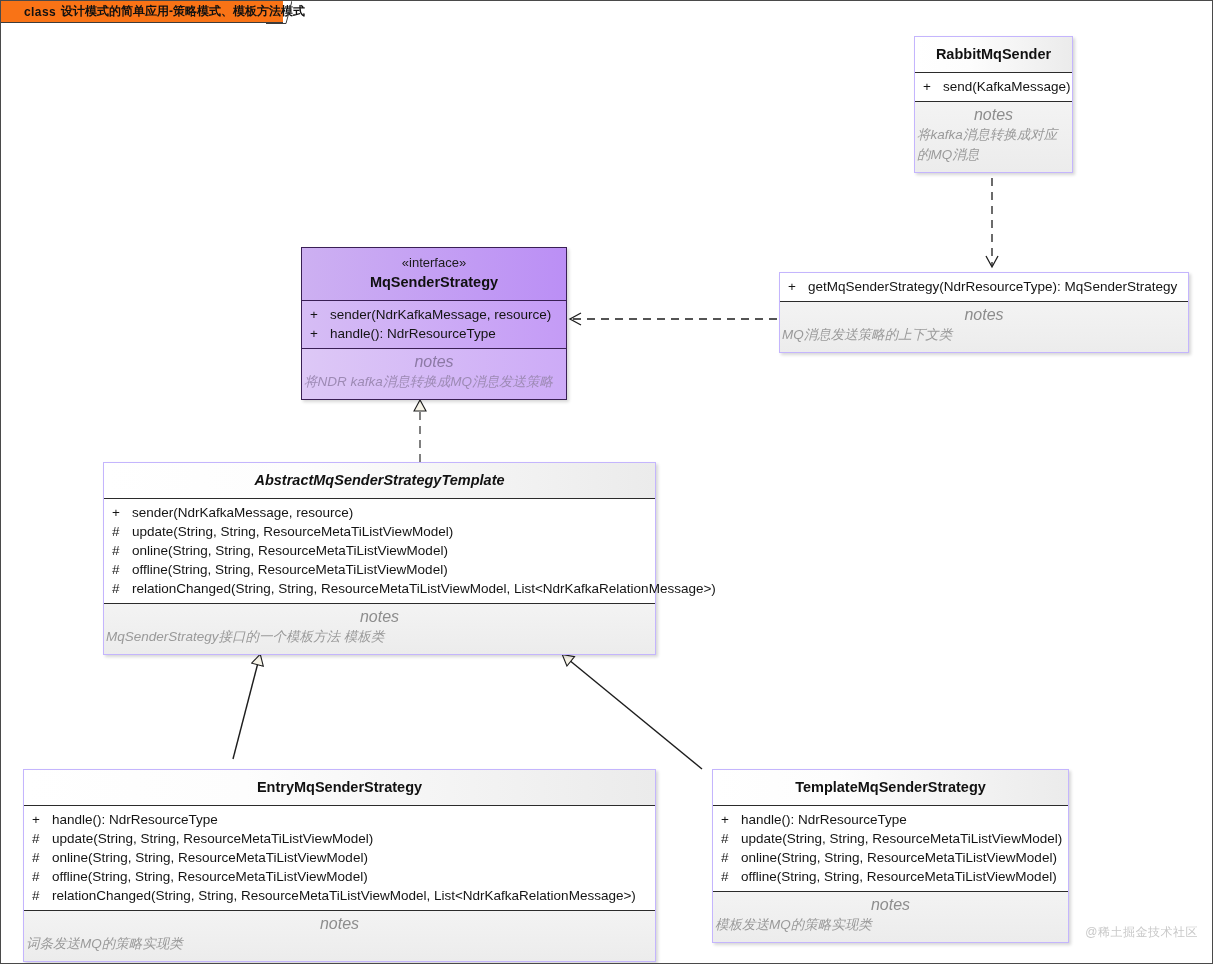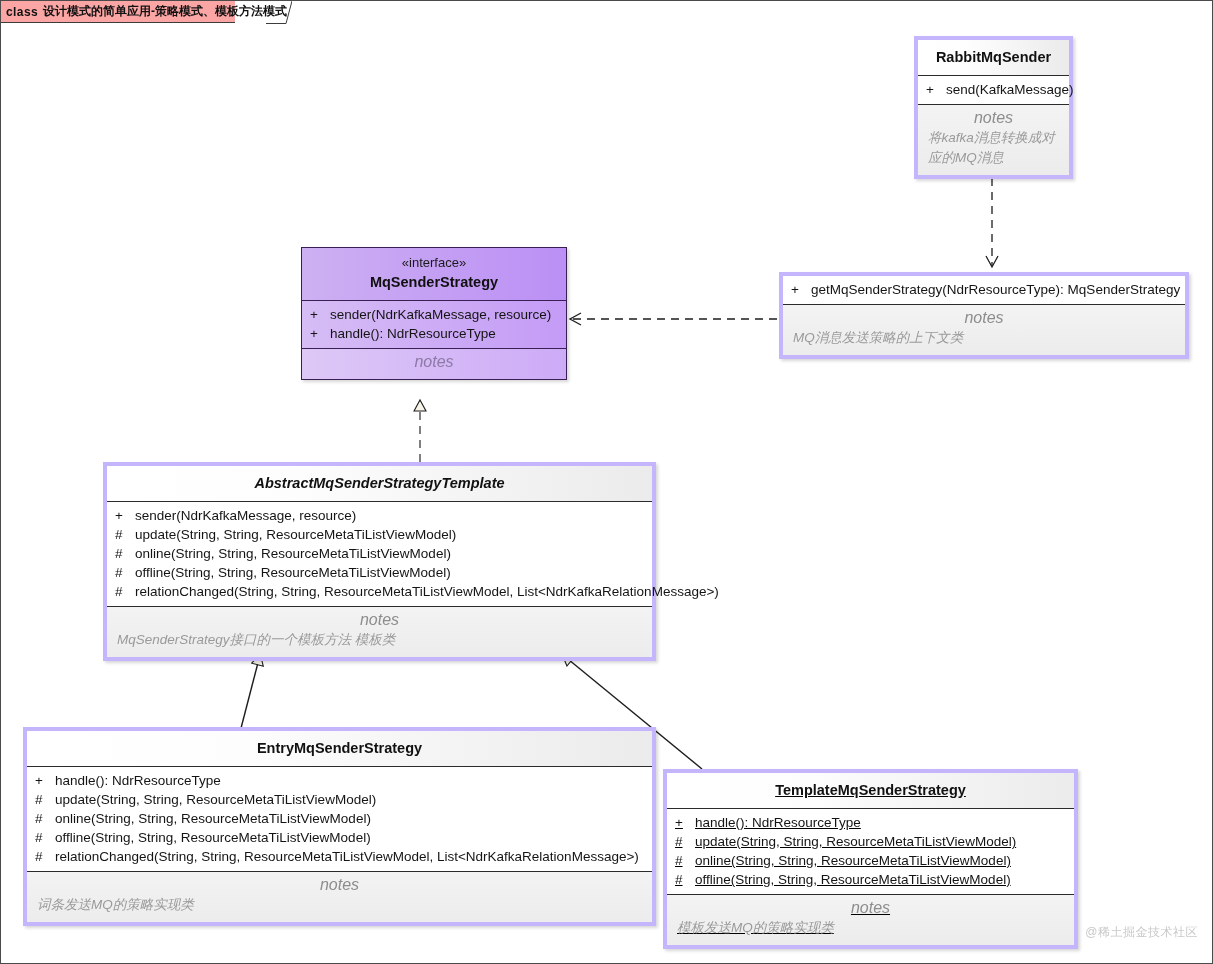--- a/index.html
+++ b/index.html
@@ -15,45 +15,45 @@
     background: #ffffff;
     border: 1px solid #4a4a4a;
     overflow: hidden;
   }
 
   
   #frame-tab {
     position: absolute;
     left: 0; top: 0;
     height: 22px;
-    width: 234px;
+    width: 282px;
     border-right: 0;
     border-bottom: 1px solid #3c3c3c;
-    background: #fca5a5;
+    background: #f97316;
     display: flex;
     align-items: center;
-    padding-left: 5px;
+    padding-left: 23px;
     font-size: 12px;
     color: #111;
     white-space: nowrap;
   }
   #frame-tab .kw { font-weight: 700; letter-spacing: .4px; margin-right: 5px; }
   #frame-tab .ttl { font-weight: 700; }
   #frame-tab-corner {
     position: absolute;
     left: 265px; top: 0;
     width: 26px; height: 23px;
     overflow: hidden;
   }
   #frame-tab-corner svg { display:block; }
 
   
   .clsbox {
     position: absolute;
-    border: 4px solid #c4b5fd;
+    border: 1px solid #c4b5fd;
     background: #fff;
     box-shadow: 2px 2px 3px rgba(0,0,0,0.16);
   }
   .clsbox .hdr {
     text-align: center;
     font-weight: 700;
     color: #111;
     background: linear-gradient(to right, #ffffff 0%, #fdfdfd 35%, #ebebeb 100%);
     border-bottom: 1px solid #2b2b2b;
     padding: 7px 6px 8px 6px;
@@ -100,21 +100,21 @@
     font-style: italic;
     font-size: 16px;
     color: #8d8d8d;
     line-height: 20px;
   }
   .clsbox .notes .ntext {
     font-style: italic;
     font-size: 13.5px;
     color: #9a9a9a;
     line-height: 20px;
-    padding-left: 10px;
+    padding-left: 2px;
   }
 
   
   .clsbox.iface { border: 1px solid #3a1f55; }
   .clsbox.iface .hdr {
     background: linear-gradient(to right, #cdb0f2 0%, #bb8ff5 100%);
     border-bottom: 1px solid #3a1f55;
     color: #101010;
   }
   .clsbox.iface .ops {
@@ -213,20 +213,21 @@
         <span class="vis">+</span>
         <span>sender(NdrKafkaMessage, resource)</span>
       </div>
       <div class="op">
         <span class="vis">+</span>
         <span>handle(): NdrResourceType</span>
       </div>
     </div>
     <div class="notes">
       <div class="nlabel">notes</div>
+      <div class="ntext">将NDR kafka消息转换成MQ消息发送策略</div>
     </div>
   </div>
 
   <div class="clsbox" style="left:778px; top:271px; width:410px;">
     <div class="ops">
       <div class="op">
         <span class="vis">+</span>
         <span>getMqSenderStrategy(NdrResourceType): MqSenderStrategy</span>
       </div>
     </div>
@@ -261,21 +262,21 @@
         <span class="vis">#</span>
         <span>relationChanged(String, String, ResourceMetaTiListViewModel, List&lt;NdrKafkaRelationMessage&gt;)</span>
       </div>
     </div>
     <div class="notes">
       <div class="nlabel">notes</div>
       <div class="ntext">MqSenderStrategy接口的一个模板方法 模板类</div>
     </div>
   </div>
 
-  <div class="clsbox" style="left:22px; top:726px; width:633px;">
+  <div class="clsbox" style="left:22px; top:768px; width:633px;">
     <div class="hdr">
       <span class="nm">EntryMqSenderStrategy</span>
     </div>
     <div class="ops">
       <div class="op">
         <span class="vis">+</span>
         <span>handle(): NdrResourceType</span>
       </div>
       <div class="op">
         <span class="vis">#</span>
@@ -293,21 +294,21 @@
         <span class="vis">#</span>
         <span>relationChanged(String, String, ResourceMetaTiListViewModel, List&lt;NdrKafkaRelationMessage&gt;)</span>
       </div>
     </div>
     <div class="notes">
       <div class="nlabel">notes</div>
       <div class="ntext">词条发送MQ的策略实现类</div>
     </div>
   </div>
 
-  <div class="clsbox" style="left:662px; top:768px; width:415px;text-decoration:underline;">
+  <div class="clsbox" style="left:711px; top:768px; width:357px;">
     <div class="hdr">
       <span class="nm">TemplateMqSenderStrategy</span>
     </div>
     <div class="ops">
       <div class="op">
         <span class="vis">+</span>
         <span>handle(): NdrResourceType</span>
       </div>
       <div class="op">
         <span class="vis">#</span>

